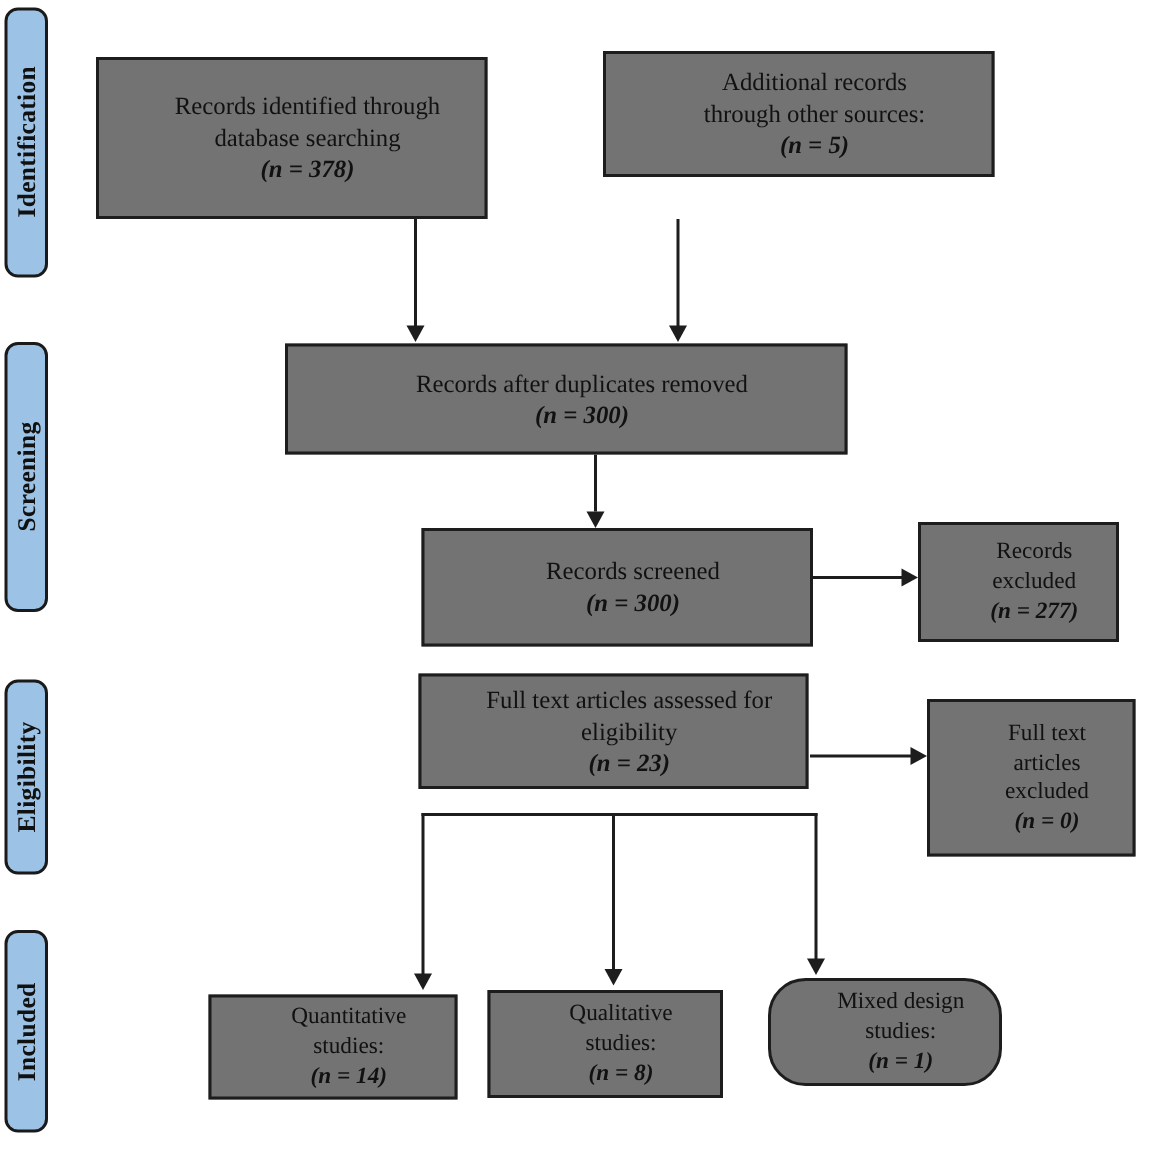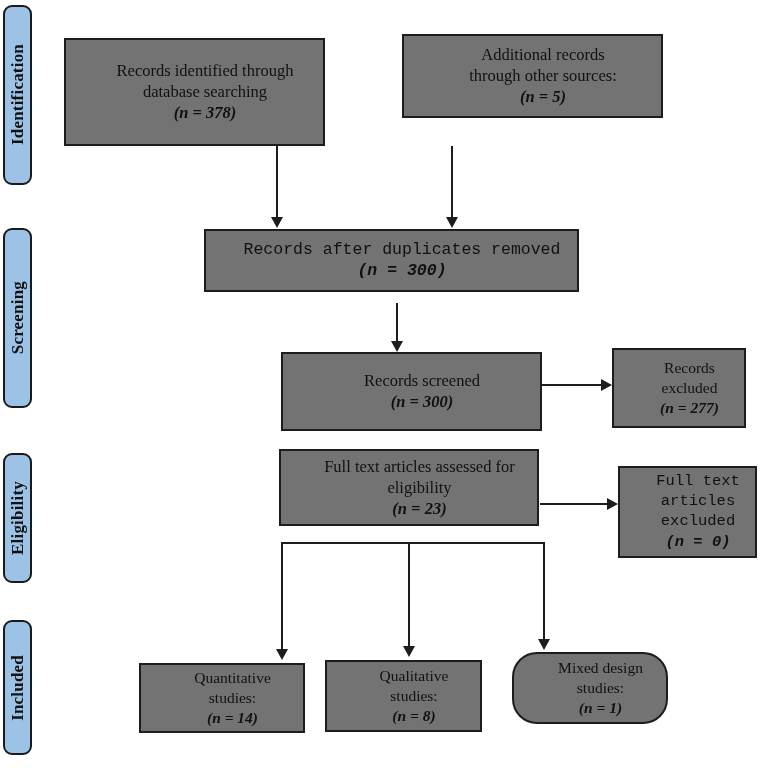--- a/index.html
+++ b/index.html
@@ -136,21 +136,21 @@
     <div class="line">through other sources:</div>
     <div class="count">(n = 5)</div>
   </div>
 
   <div class="v-line" style="left:276px; top:146px; width:2px; height:72px;"></div>
   <div class="arrow-down" style="left:271px; top:217px;"></div>
 
   <div class="v-line" style="left:451px; top:146px; width:2px; height:72px;"></div>
   <div class="arrow-down" style="left:446px; top:217px;"></div>
 
-  <div class="flow-box" style="left:204px; top:229px; width:375px; height:63px;font-family:Liberation Mono, monospace;">
+  <div class="flow-box" style="left:190px; top:229px; width:375px; height:74px;">
     <div class="line">Records after duplicates removed</div>
     <div class="count">(n = 300)</div>
   </div>
 
   <div class="v-line" style="left:396px; top:303px; width:2px; height:38px;"></div>
   <div class="arrow-down" style="left:391px; top:341px;"></div>
 
   <div class="flow-box" style="left:281px; top:352px; width:261px; height:79px;align-items:center;">
     <div class="line">Records screened</div>
     <div class="count">(n = 300)</div>
@@ -167,21 +167,21 @@
 
   <div class="flow-box" style="left:279px; top:449px; width:260px; height:77px;">
     <div class="line">Full text articles assessed for</div>
     <div class="line">eligibility</div>
     <div class="count">(n = 23)</div>
   </div>
 
   <div class="h-line" style="left:540px; top:503px; width:68px; height:2px;"></div>
   <div class="arrow-right" style="left:607px; top:498px;"></div>
 
-  <div class="flow-box small" style="left:618px; top:466px; width:139px; height:92px;font-family:Liberation Mono, monospace;">
+  <div class="flow-box small" style="left:618px; top:466px; width:139px; height:105px;">
     <div class="line">Full text</div>
     <div class="line">articles</div>
     <div class="line">excluded</div>
     <div class="count">(n = 0)</div>
   </div>
 
   <div class="h-line" style="left:281px; top:542px; width:264px; height:2px;"></div>
 
   <div class="v-line" style="left:281px; top:542px; width:2px; height:108px;"></div>
   <div class="arrow-down" style="left:276px; top:649px;"></div>

